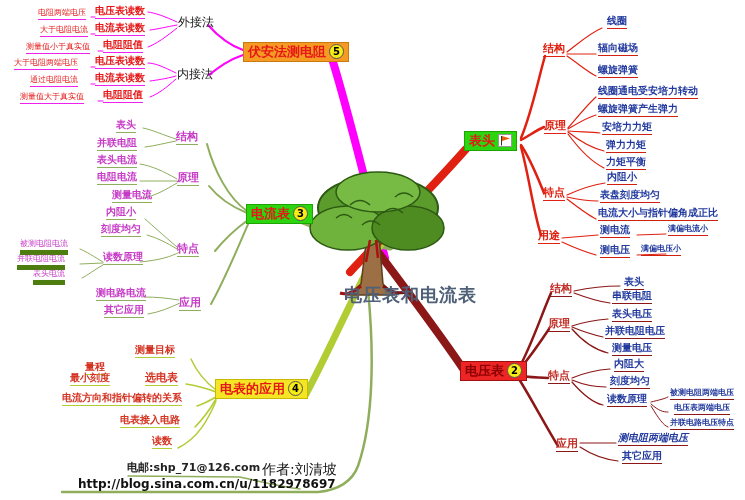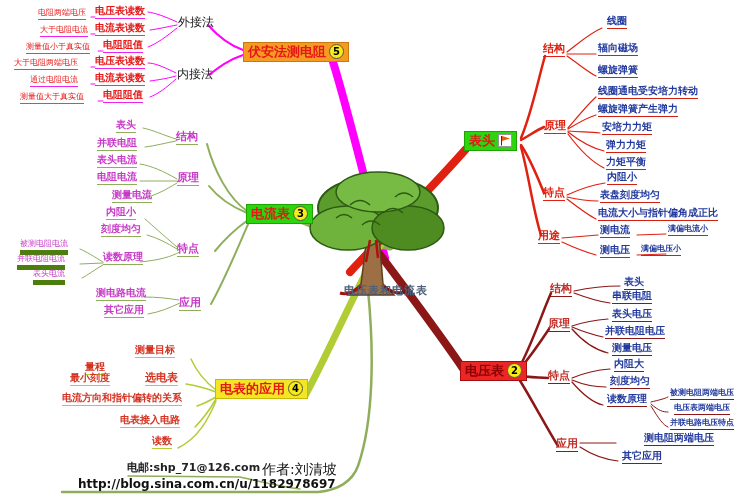--- a/index.html
+++ b/index.html
@@ -31,21 +31,21 @@
   .main{font-size:13px;font-weight:bold;padding:1px 4px;display:flex;align-items:center;gap:3px;}
   .main-orange{background:#f59a23;color:#e61717;border:1px solid #c87a10;}
   .main-green{background:#2cd50f;color:#e61717;border:1px solid #1fa300;}
   .main-yellow{background:#f5e625;color:#e61717;border:1px solid #c9b800;}
   .main-red{background:#ee2525;color:#8b0000;border:1px solid #a01010;}
   .badge{width:13px;height:13px;border-radius:50%;background:#f7ec13;color:#000;
          font-size:10px;font-weight:bold;line-height:13px;text-align:center;
          display:inline-block;border:1px solid #555;flex:0 0 auto;}
   .flagicon{display:inline-flex;align-items:center;}
   
-  .title{position:absolute;left:328px;top:283px;z-index:3;font-size:11px;letter-spacing:1px;
+  .title{position:absolute;left:328px;top:283px;z-index:3;font-size:18px;letter-spacing:1px;
          color:#4f6078;font-weight:bold;padding-left:16px;}
   .footer-email{position:absolute;left:127px;top:460px;z-index:3;font-size:11px;font-weight:bold;color:#222;}
   .footer-author{position:absolute;left:262px;top:461px;z-index:3;font-size:14px;color:#111;}
   .footer-url{position:absolute;left:78px;top:477px;z-index:3;font-size:12px;font-weight:bold;color:#111;}
 </style>
 </head>
 <body>
 
 <div id="canvas">
 
@@ -246,21 +246,21 @@
       <div class="node drleaf" style="left: 605px; top: 325px;"><span>并联电阻电压</span></div>
       <div class="node drleaf" style="left: 612px; top: 342px;"><span>测量电压</span></div>
       <div class="node drbranch" style="left: 548px; top: 369px;"><span>特点</span></div>
       <div class="node drleaf" style="left: 614px; top: 358px;"><span>内阻大</span></div>
       <div class="node drleaf" style="left: 610px; top: 375px;"><span>刻度均匀</span></div>
       <div class="node drleaf" style="left: 607px; top: 393px;"><span>读数原理</span></div>
       <div class="node drxs" style="left: 670px; top: 388px;"><span>被测电阻两端电压</span></div>
       <div class="node drxs" style="left: 674px; top: 403px;"><span>电压表两端电压</span></div>
       <div class="node drxs" style="left: 670px; top: 418px;"><span>并联电路电压特点</span></div>
       <div class="node drbranch" style="left: 556px; top: 437px;"><span>应用</span></div>
-      <div class="node drleaf" style="left: 644px; top: 432px;"><span>测电阻两端电压</span></div>
+      <div class="node drleaf" style="left: 618px; top: 432px; font-style: italic;"><span>测电阻两端电压</span></div>
       <div class="node drleaf" style="left: 622px; top: 450px;"><span>其它应用</span></div>
     </div>
 
   <div class="title">电压表和电流表</div>
   <div class="footer-email">电邮:shp_71@126.com</div>
   <div class="footer-author">作者:刘清坡</div>
   <div class="footer-url">http://blog.sina.com.cn/u/1182978697</div>
 </div>
 
 </body></html>

